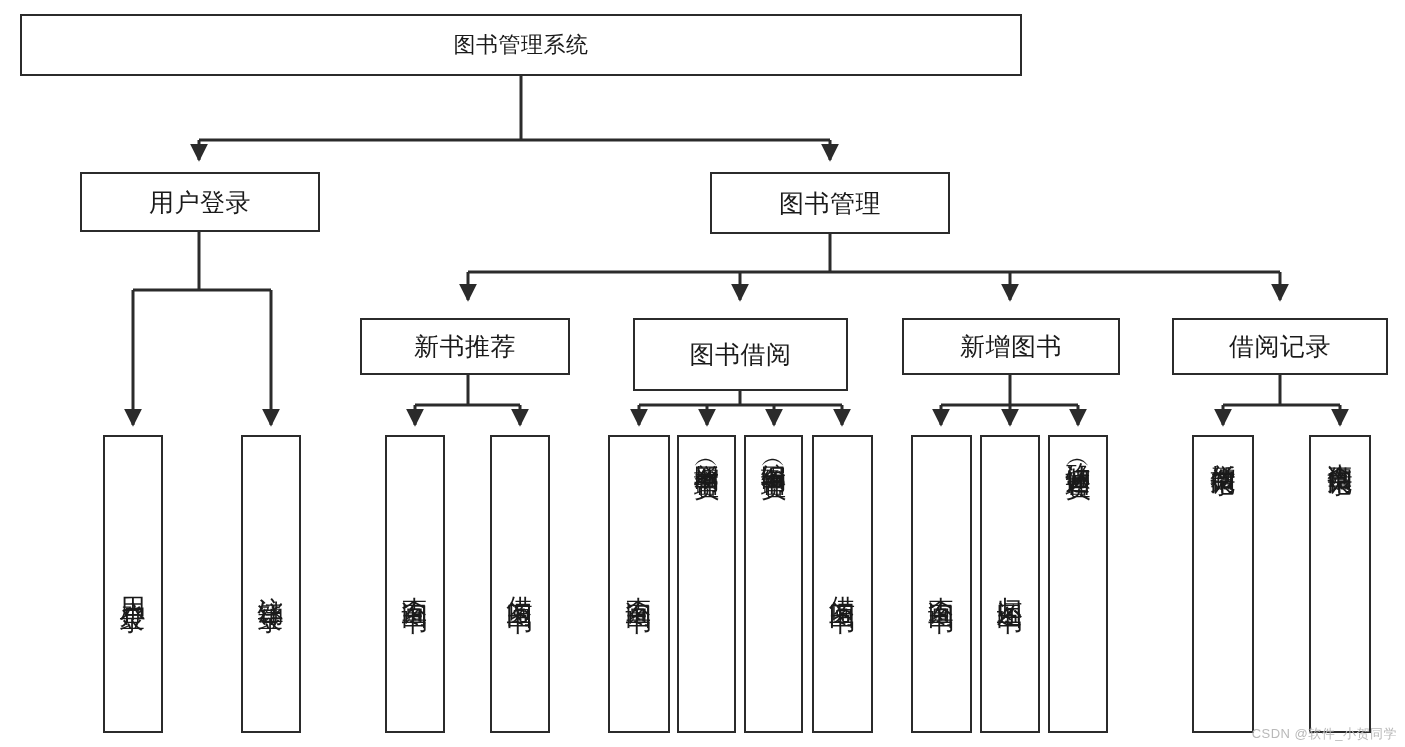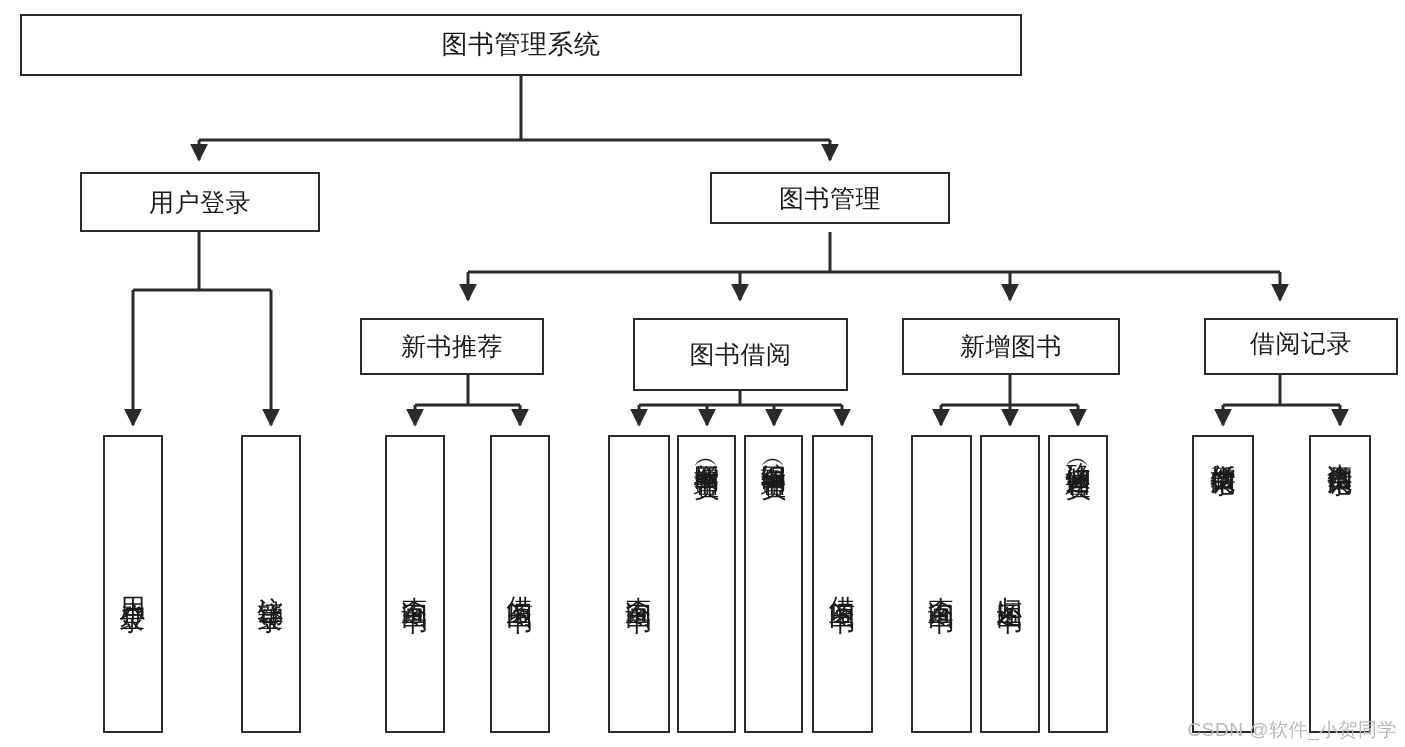--- a/index.html
+++ b/index.html
@@ -41,21 +41,21 @@
     display: block;
     line-height: 1.14;
     letter-spacing: 0.5px;
     white-space: pre;
   }
   
   .node.horiz .label {
     writing-mode: horizontal-tb;
     font-size: 25px;
   }
-  .node.root .label { font-size: 26px; }
+  .node.root .label { font-size: 22px; }
   
   .node.vert {
     align-items: flex-start;
     justify-content: center;
     padding-top: 6px;
   }
   .node.vert .label {
     writing-mode: vertical-rl;
     text-orientation: upright;
     font-size: 26px;
@@ -67,21 +67,21 @@
     letter-spacing: 2px;
   }
   .node.vert.mid {
     align-items: center;
     padding-top: 0;
   }
   #watermark {
     position: absolute;
     right: 8px;
     bottom: 4px;
-    font-size: 19px;
+    font-size: 13px;
     color: #b9b9b9;
     z-index: 5;
     white-space: nowrap;
     letter-spacing: 0.5px;
   }
 </style>
 </head>
 <body>
 
 <div id="canvas">
@@ -137,37 +137,37 @@
   </svg>
 
   <div class="node horiz root" style="left:20px; top:14px; width:1002px; height:62px;">
     <span class="label">图书管理系统</span>
   </div>
 
   <div class="node horiz" style="left:80px; top:172px; width:240px; height:60px;">
     <span class="label">用户登录</span>
   </div>
 
-  <div class="node horiz" style="left:710px; top:172px; width:240px; height:52px;">
+  <div class="node horiz" style="left:710px; top:172px; width:240px; height:62px;">
     <span class="label">图书管理</span>
   </div>
 
-  <div class="node horiz" style="left:360px; top:318px; width:184px; height:57px;text-align:right;">
+  <div class="node horiz" style="left:360px; top:318px; width:210px; height:57px;text-align:right;">
     <span class="label">新书推荐</span>
   </div>
 
   <div class="node horiz" style="left:633px; top:318px; width:215px; height:73px;">
     <span class="label">图书借阅</span>
   </div>
 
   <div class="node horiz" style="left:902px; top:318px; width:218px; height:57px;">
     <span class="label">新增图书</span>
   </div>
 
-  <div class="node horiz" style="left:1204px; top:318px; width:194px; height:57px;font-family:Liberation Mono, monospace;">
+  <div class="node horiz" style="left:1172px; top:318px; width:216px; height:57px;">
     <span class="label">借阅记录</span>
   </div>
 
   <div class="node vert mid" style="left:103px; top:435px; width:60px; height:298px;">
     <span class="label">用户登录</span>
   </div>
 
   <div class="node vert mid" style="left:241px; top:435px; width:60px; height:298px;">
     <span class="label">注销登录</span>
   </div>

